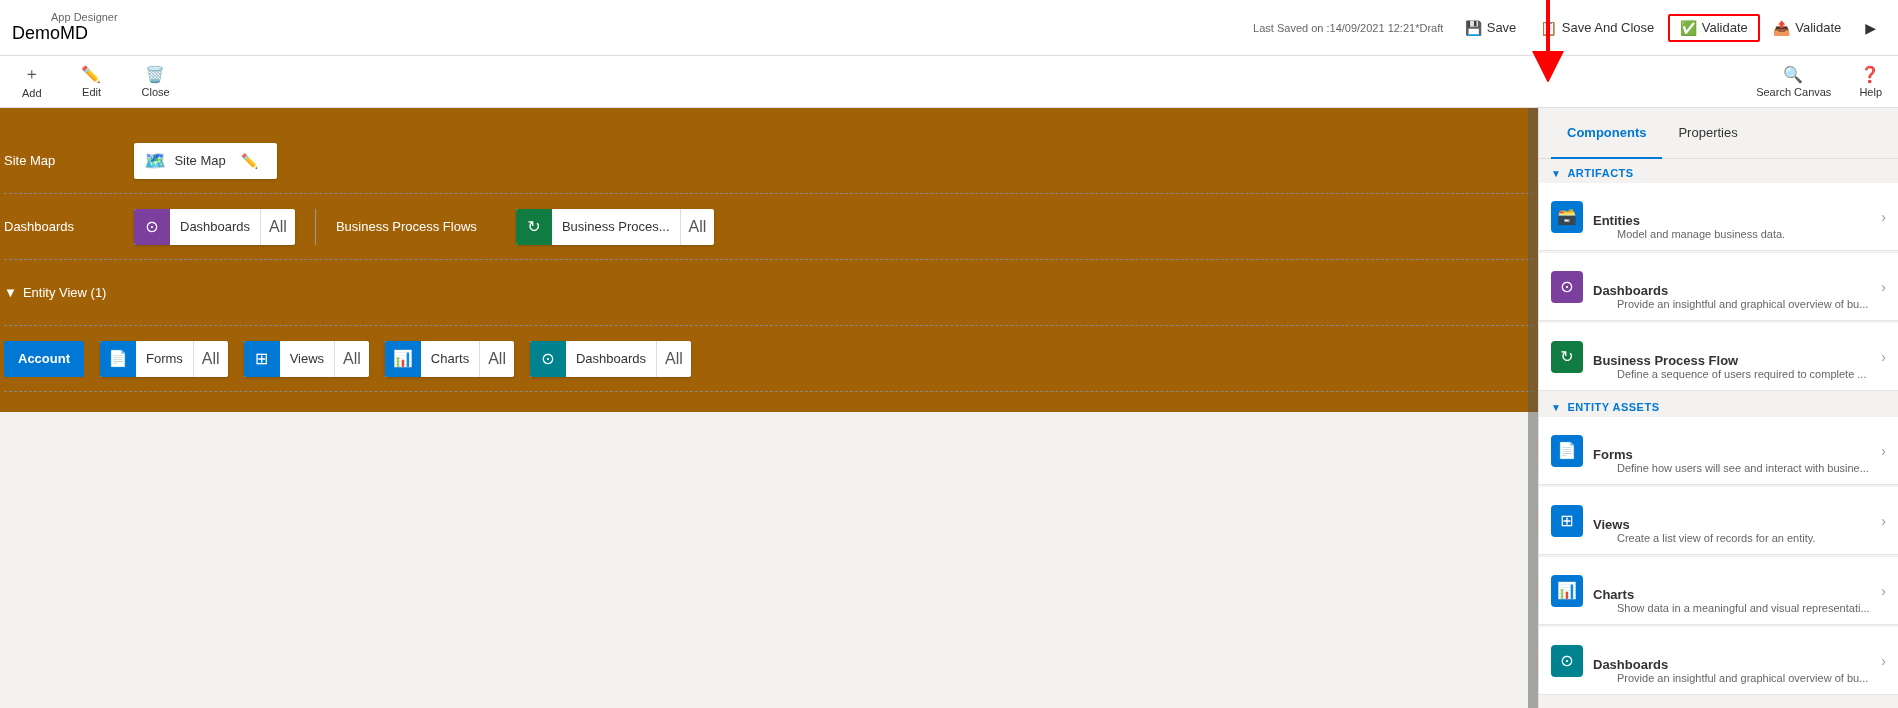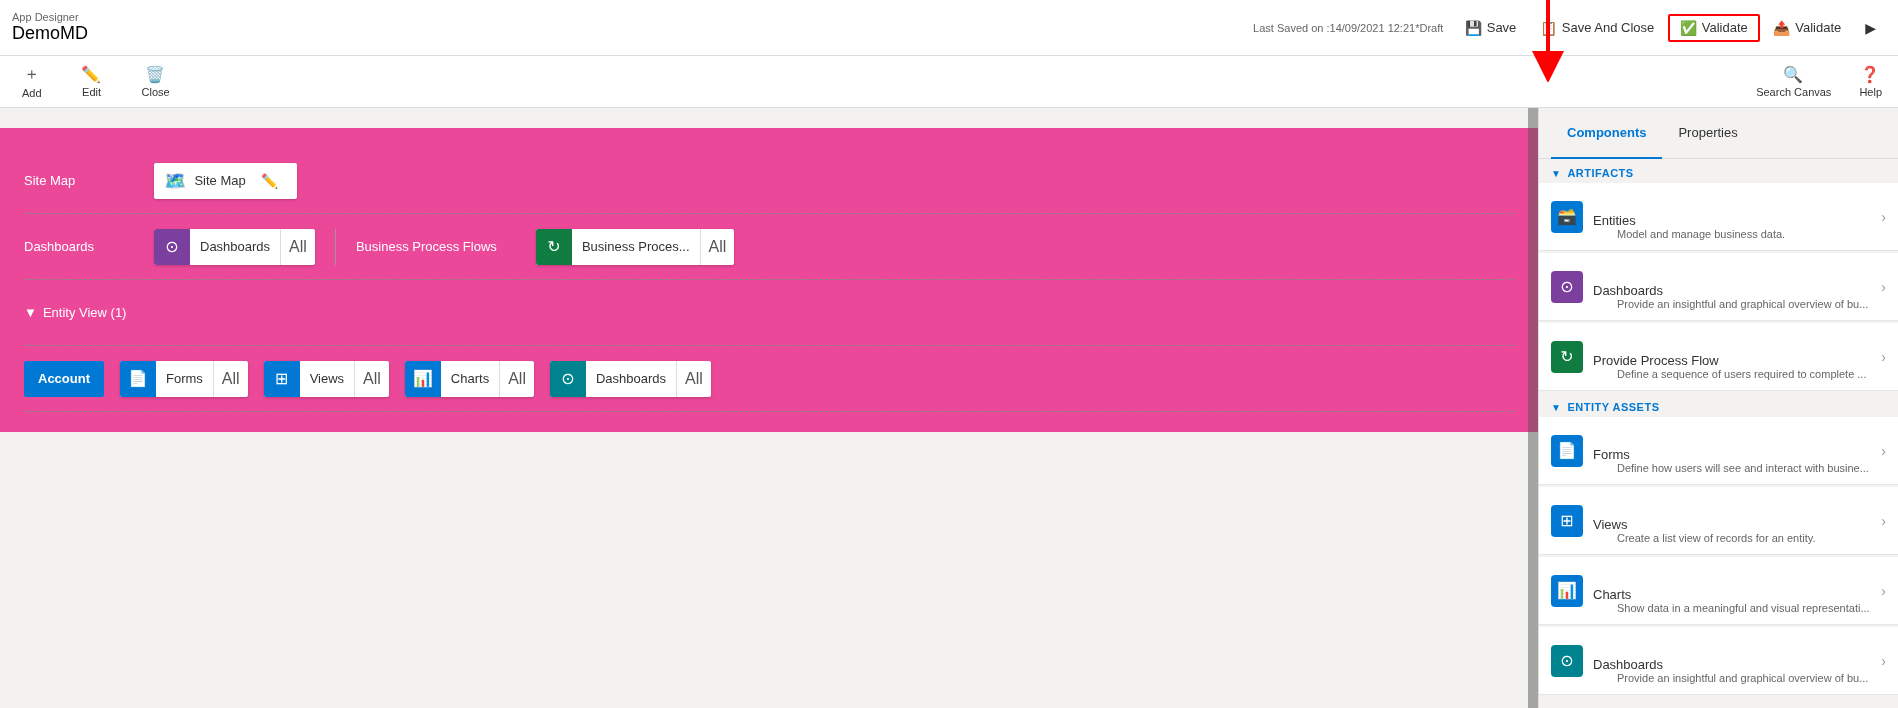--- a/index.html
+++ b/index.html
@@ -10,21 +10,21 @@
       background: #fff;
       border-bottom: 1px solid #ddd;
       height: 56px;
       display: flex;
       align-items: center;
       justify-content: space-between;
       padding: 0 12px;
       position: relative;
     }
     .top-bar-left { display: flex; flex-direction: column; }
-    .app-designer-label { font-size: 11px; color: #666; }
+    .app-designer-label { font-size: 11px; color: #666; margin-left: 39px; }
     .app-name { font-size: 18px; font-weight: 400; color: #000; }
     .top-bar-right { display: flex; align-items: center; gap: 4px; font-size: 13px; }
     .last-saved { font-size: 11px; color: #666; margin-right: 8px; }
     .top-btn {
       display: flex; align-items: center; gap: 4px;
       padding: 4px 10px; cursor: pointer; border: none; background: none;
       color: #333; font-size: 13px; border-radius: 2px;
     }
     .top-btn.validate {
       border: 2px solid red; color: #333; border-radius: 2px;
@@ -49,25 +49,24 @@
     .toolbar-item .t-icon { font-size: 16px; color: #555; }
     .search-canvas { display: flex; flex-direction: column; align-items: center; cursor: pointer; color: #333; font-size: 11px; gap: 2px; }
     .help-btn { display: flex; flex-direction: column; align-items: center; cursor: pointer; color: #333; font-size: 11px; gap: 2px; }
 
     
     .main-layout { display: flex; height: calc(708px - 56px - 52px); }
 
     
     .canvas {
       flex: 1;
-      background: #ec4899;
+      background: #a16207;
       overflow: auto;
-      padding: 20px 24px;
+      padding: 20px 4px;
       position: relative;
-      margin-top: 20px;
     }
     .canvas-row {
       display: flex;
       align-items: center;
       padding: 12px 0;
       border-bottom: 1px dashed #888;
       min-height: 66px;
     }
     .canvas-row:last-child { border-bottom: none; }
     .row-label {
@@ -172,21 +171,21 @@
     .panel-item-icon {
       width: 32px; height: 32px; border-radius: 4px;
       display: flex; align-items: center; justify-content: center;
       color: #fff; font-size: 16px; flex-shrink: 0; margin-right: 10px;
     }
     .panel-item-icon.blue { background: #0078d4; }
     .panel-item-icon.purple { background: #7b3f9e; }
     .panel-item-icon.green { background: #107c41; }
     .panel-item-icon.teal { background: #00838f; }
     .panel-item-text { flex: 1; }
-    .panel-item-title { font-size: 13px; font-weight: 400; color: #333; margin-top: 20px; }
+    .panel-item-title { font-size: 13px; font-weight: 700; color: #333; margin-top: 20px; }
     .panel-item-desc { font-size: 11px; color: #666; margin-left: 24px; }
     .panel-item-chevron { color: #999; font-size: 14px; }
 
     .canvas-wrapper { position: relative; flex: 1; overflow: hidden; }
   </style>
 </head>
 <body>
 
 <div class="top-bar">
   <div class="top-bar-left">
@@ -376,21 +375,21 @@
         <div class="panel-item-desc">Provide an insightful and graphical overview of bu...</div>
       </div>
       <span class="panel-item-chevron">›</span>
     </div>
 
     <div class="panel-item">
       <div class="panel-item-icon green">
         <span>↻</span>
       </div>
       <div class="panel-item-text">
-        <div class="panel-item-title">Provide Process Flow</div>
+        <div class="panel-item-title">Business Process Flow</div>
         <div class="panel-item-desc">Define a sequence of users required to complete ...</div>
       </div>
       <span class="panel-item-chevron">›</span>
     </div>
 
     <div class="panel-section-header">
       <span class="chevron">▼</span>
       <span>ENTITY ASSETS</span>
     </div>
 

